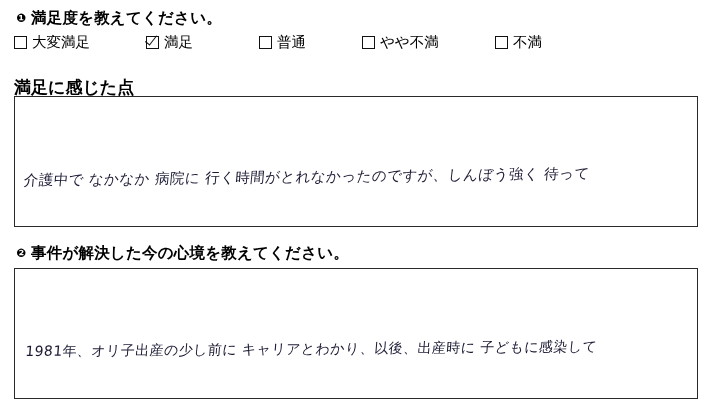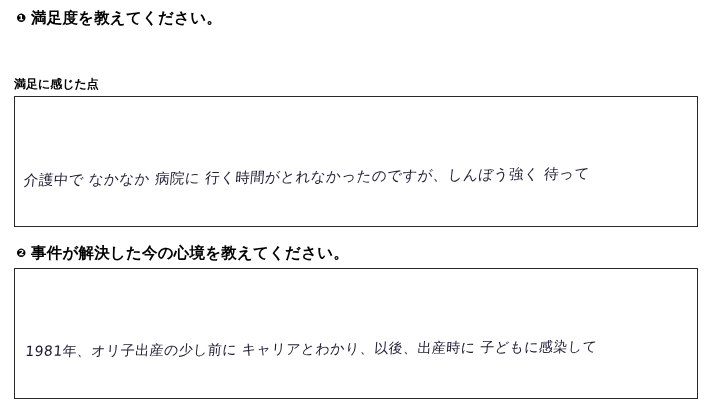--- a/index.html
+++ b/index.html
@@ -90,21 +90,21 @@
   .c2 { left: 132px; }
   .c3 { left: 245px; }
   .c4 { left: 348px; }
   .c5 { left: 481px; }
 
   
   .sublabel {
     position: absolute;
     left: 14px;
     top: 76px;
-    font-size: 12px;
+    font-size: 17px;
     font-weight: bold;
   }
 
   
   .answer-box {
     position: absolute;
     border: 1px solid #2a2a2a;
     background: #ffffff;
     box-sizing: border-box;
     overflow: hidden;
@@ -151,20 +151,42 @@
 </head>
 <body>
 
 <div class="sheet">
 
   <div class="question q1">
     <span class="qnum">❶</span>
     <span>満足度を教えてください。</span>
   </div>
 
+  <div class="choice-row">
+    <label class="choice c1">
+      <span class="cbox"></span>
+      <span>大変満足</span>
+    </label>
+    <label class="choice c2">
+      <span class="cbox checked"></span>
+      <span>満足</span>
+    </label>
+    <label class="choice c3">
+      <span class="cbox"></span>
+      <span>普通</span>
+    </label>
+    <label class="choice c4">
+      <span class="cbox"></span>
+      <span>やや不満</span>
+    </label>
+    <label class="choice c5">
+      <span class="cbox"></span>
+      <span>不満</span>
+    </label>
+  </div>
 
   <div class="sublabel">満足に感じた点</div>
 
   <div class="answer-box box1">
     <div class="hand h1">
       <span class="hand-line l1">介護中で なかなか 病院に 行く時間がとれなかったのですが、しんぼう強く 待って</span>
       
     </div>
   </div>
 

